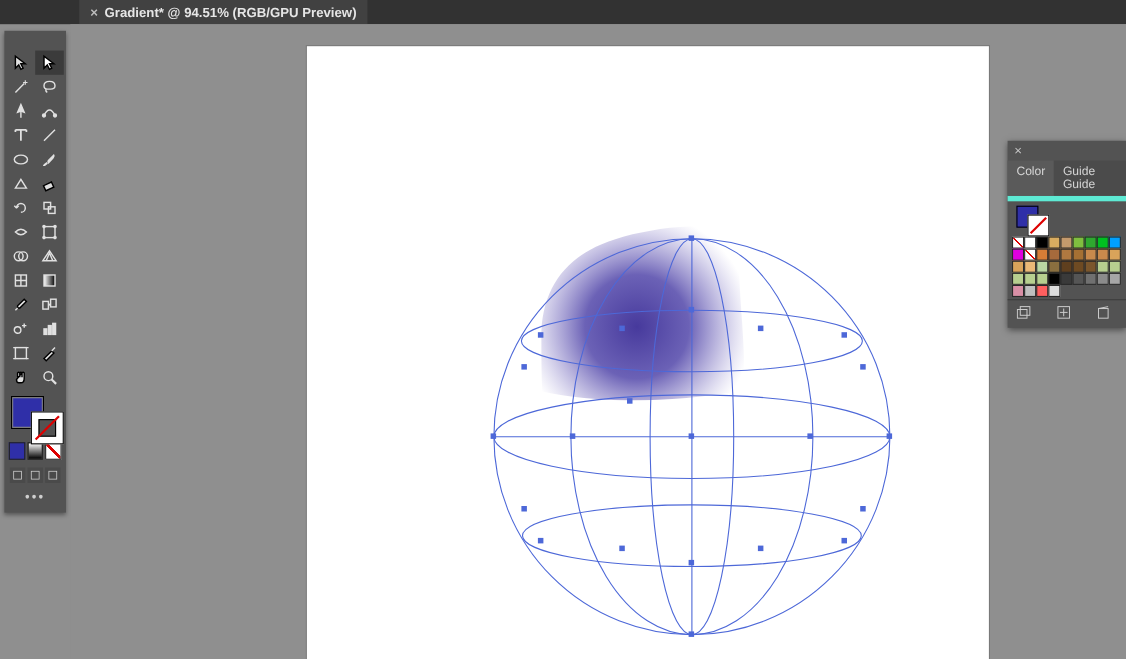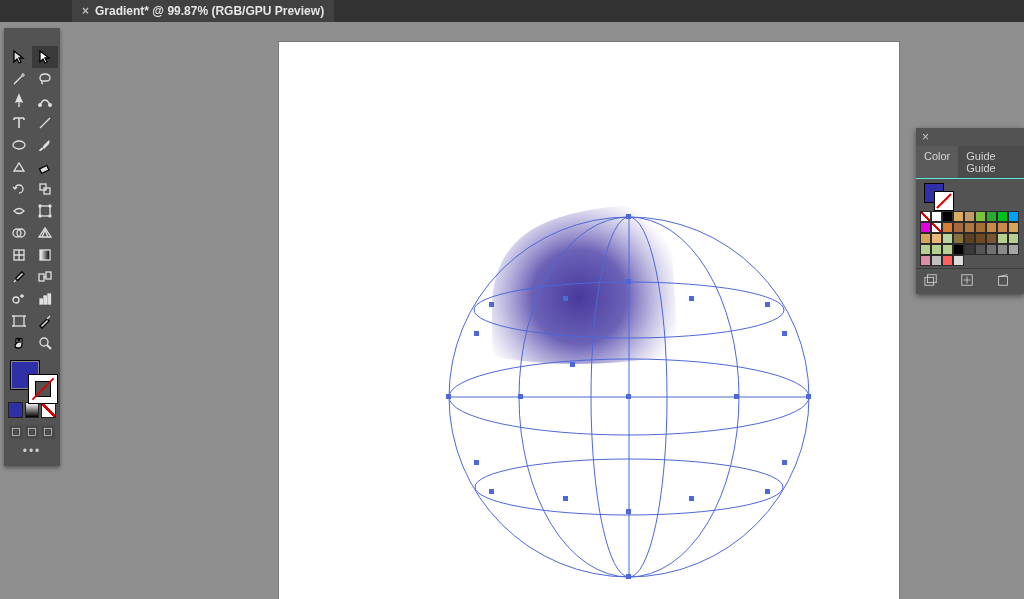--- a/index.html
+++ b/index.html
@@ -146,21 +146,21 @@
   #colorpanel .head {
     height: 18px;
     display: flex;
     align-items: center;
     justify-content: flex-start;
     padding: 0 6px;
     color: #c7c7c7;
   }
   #colorpanel .tabs {
     display: flex;
-    border-bottom: 1px solid #5eead4;
+    border-bottom: 5px solid #5eead4;
   }
   #colorpanel .tab {
     padding: 4px 8px;
     color: #d5d5d5;
     font-size: 11px;
     background: #4b4b4b;
   }
   #colorpanel .tab.active { background:#5a5a5a; }
   #colorpanel .miniFS { height: 30px; position: relative; }
   #colorpanel .miniFS .mf { position:absolute; width:18px; height:18px; border:1px solid #000; }
@@ -180,21 +180,21 @@
   }
   #colorpanel .foot svg{ width:14px; height:14px; }
 
 </style>
 </head>
 <body>
 
 <div id="topbar">
   <div class="doc-tab">
     <span class="close-x">×</span>
-    <span class="doc-title">Gradient* @ 99.87% (RGB/GPU Preview)</span>
+    <span class="doc-title">Gradient* @ 94.51% (RGB/GPU Preview)</span>
   </div>
 </div>
 
 <div id="workarea">
   <div id="artboard">
     
     <svg viewBox="0 0 620 559" width="620" height="559">
       <defs>
         <radialGradient id="rg" cx="300" cy="255" r="105" gradientUnits="userSpaceOnUse">
           <stop offset="0" stop-color="#3d2f97" stop-opacity="0.95"></stop>

